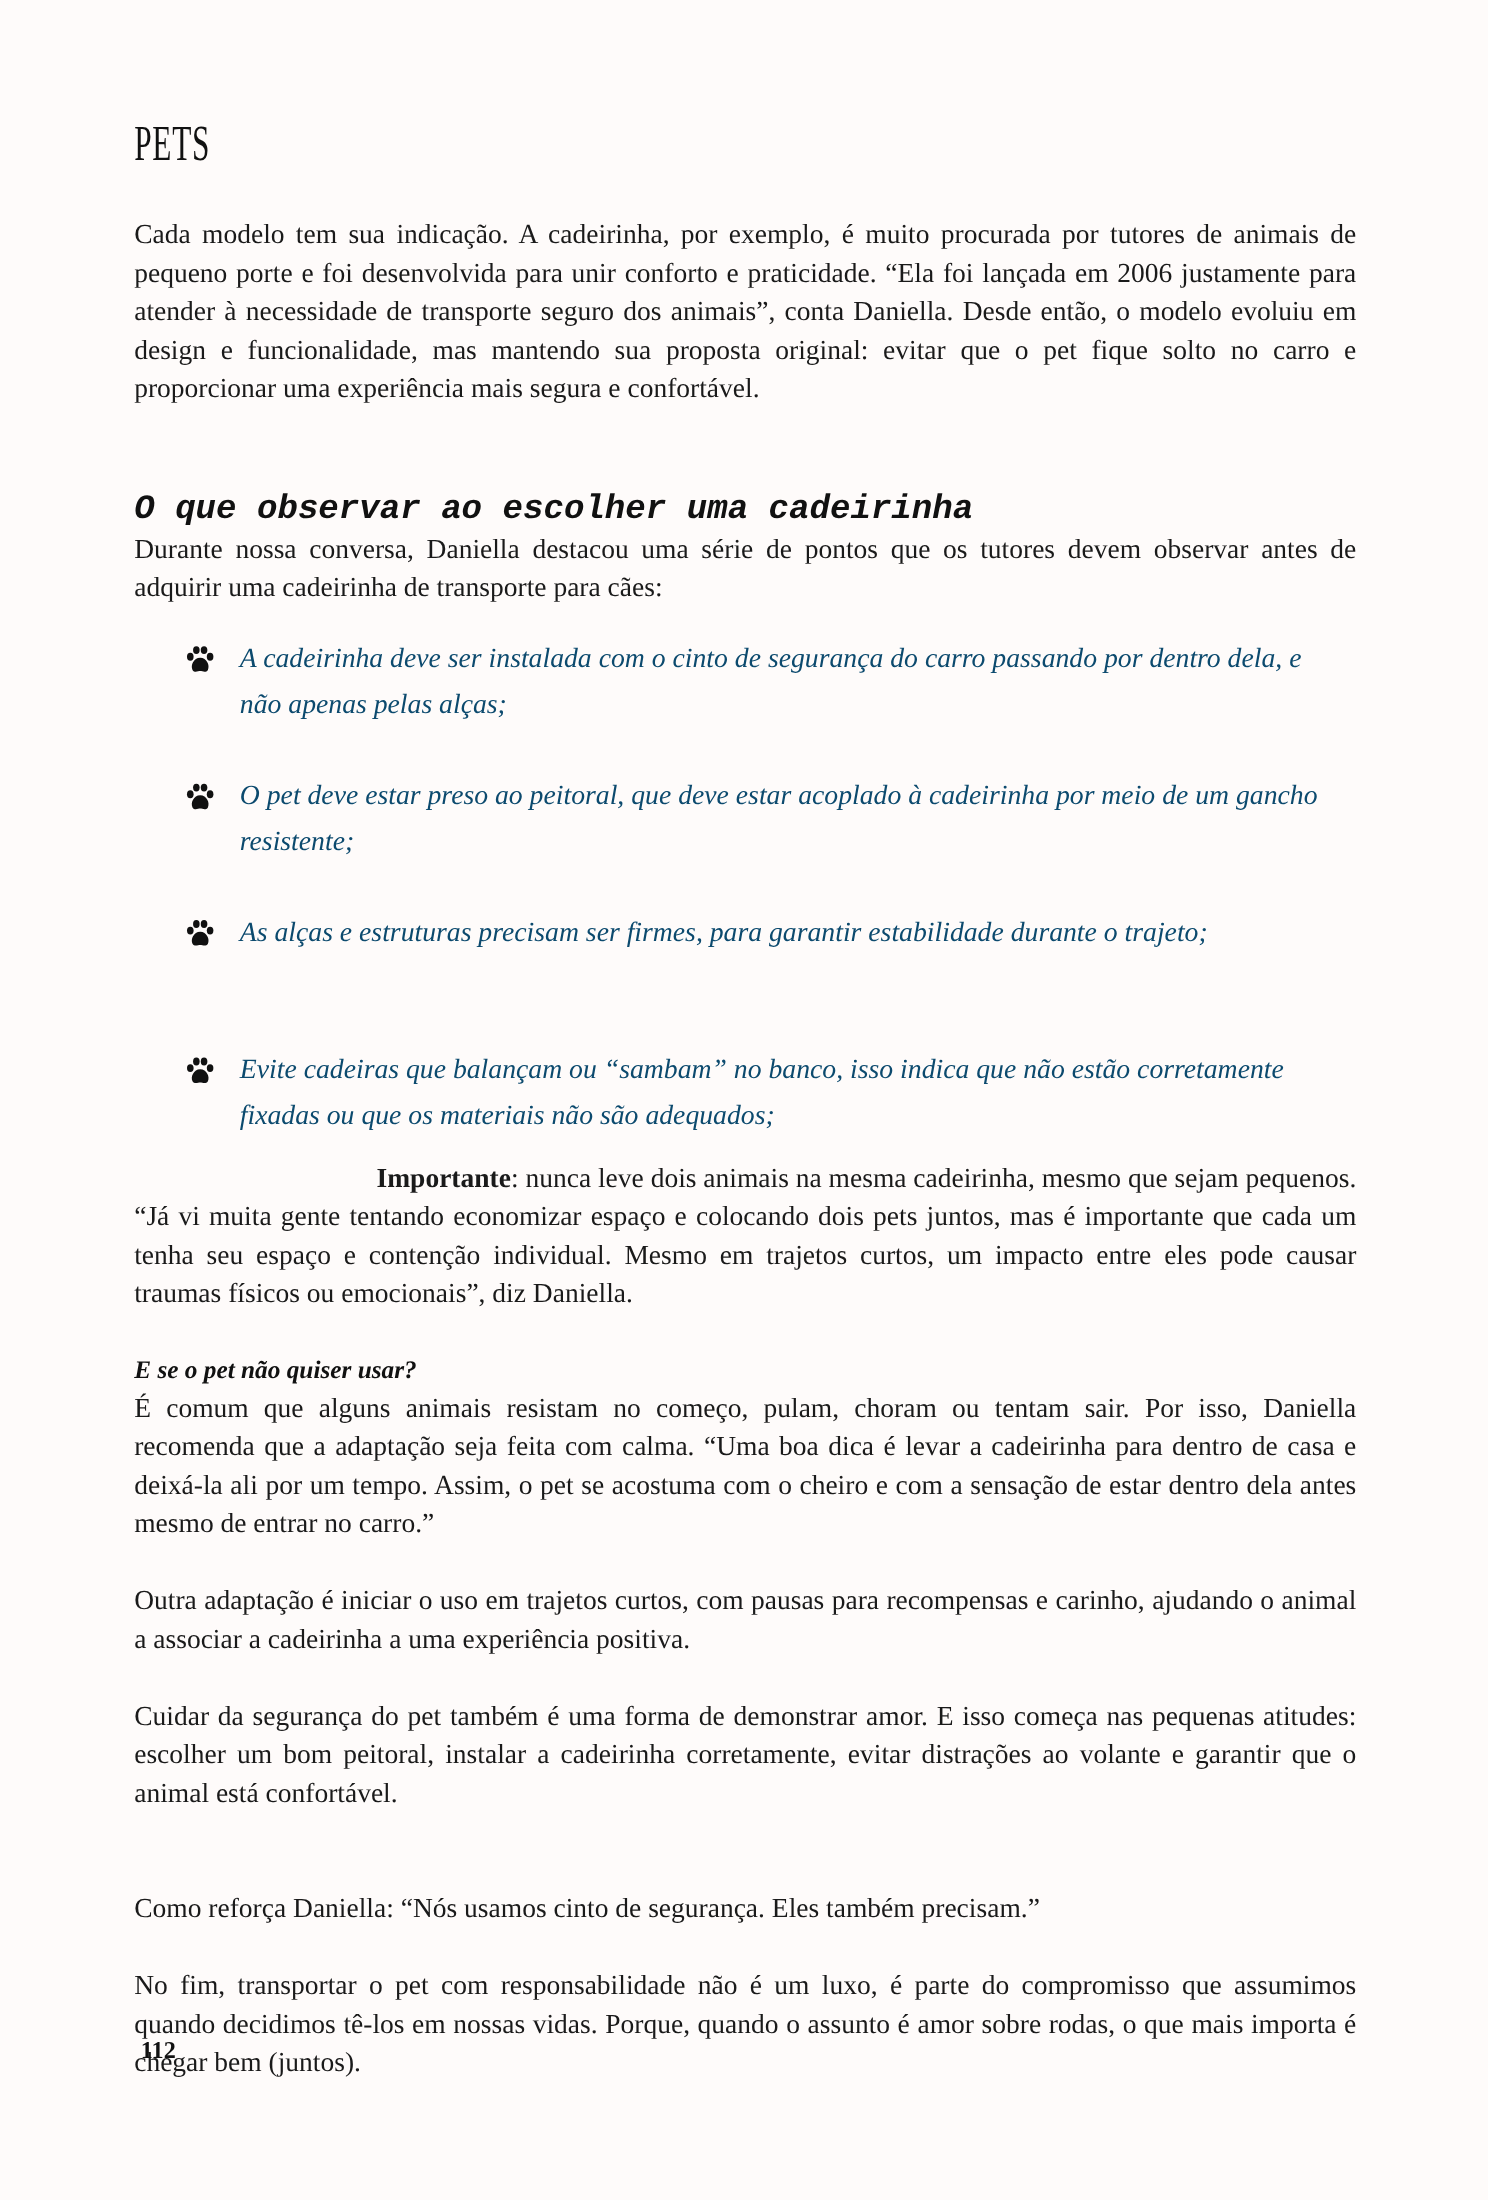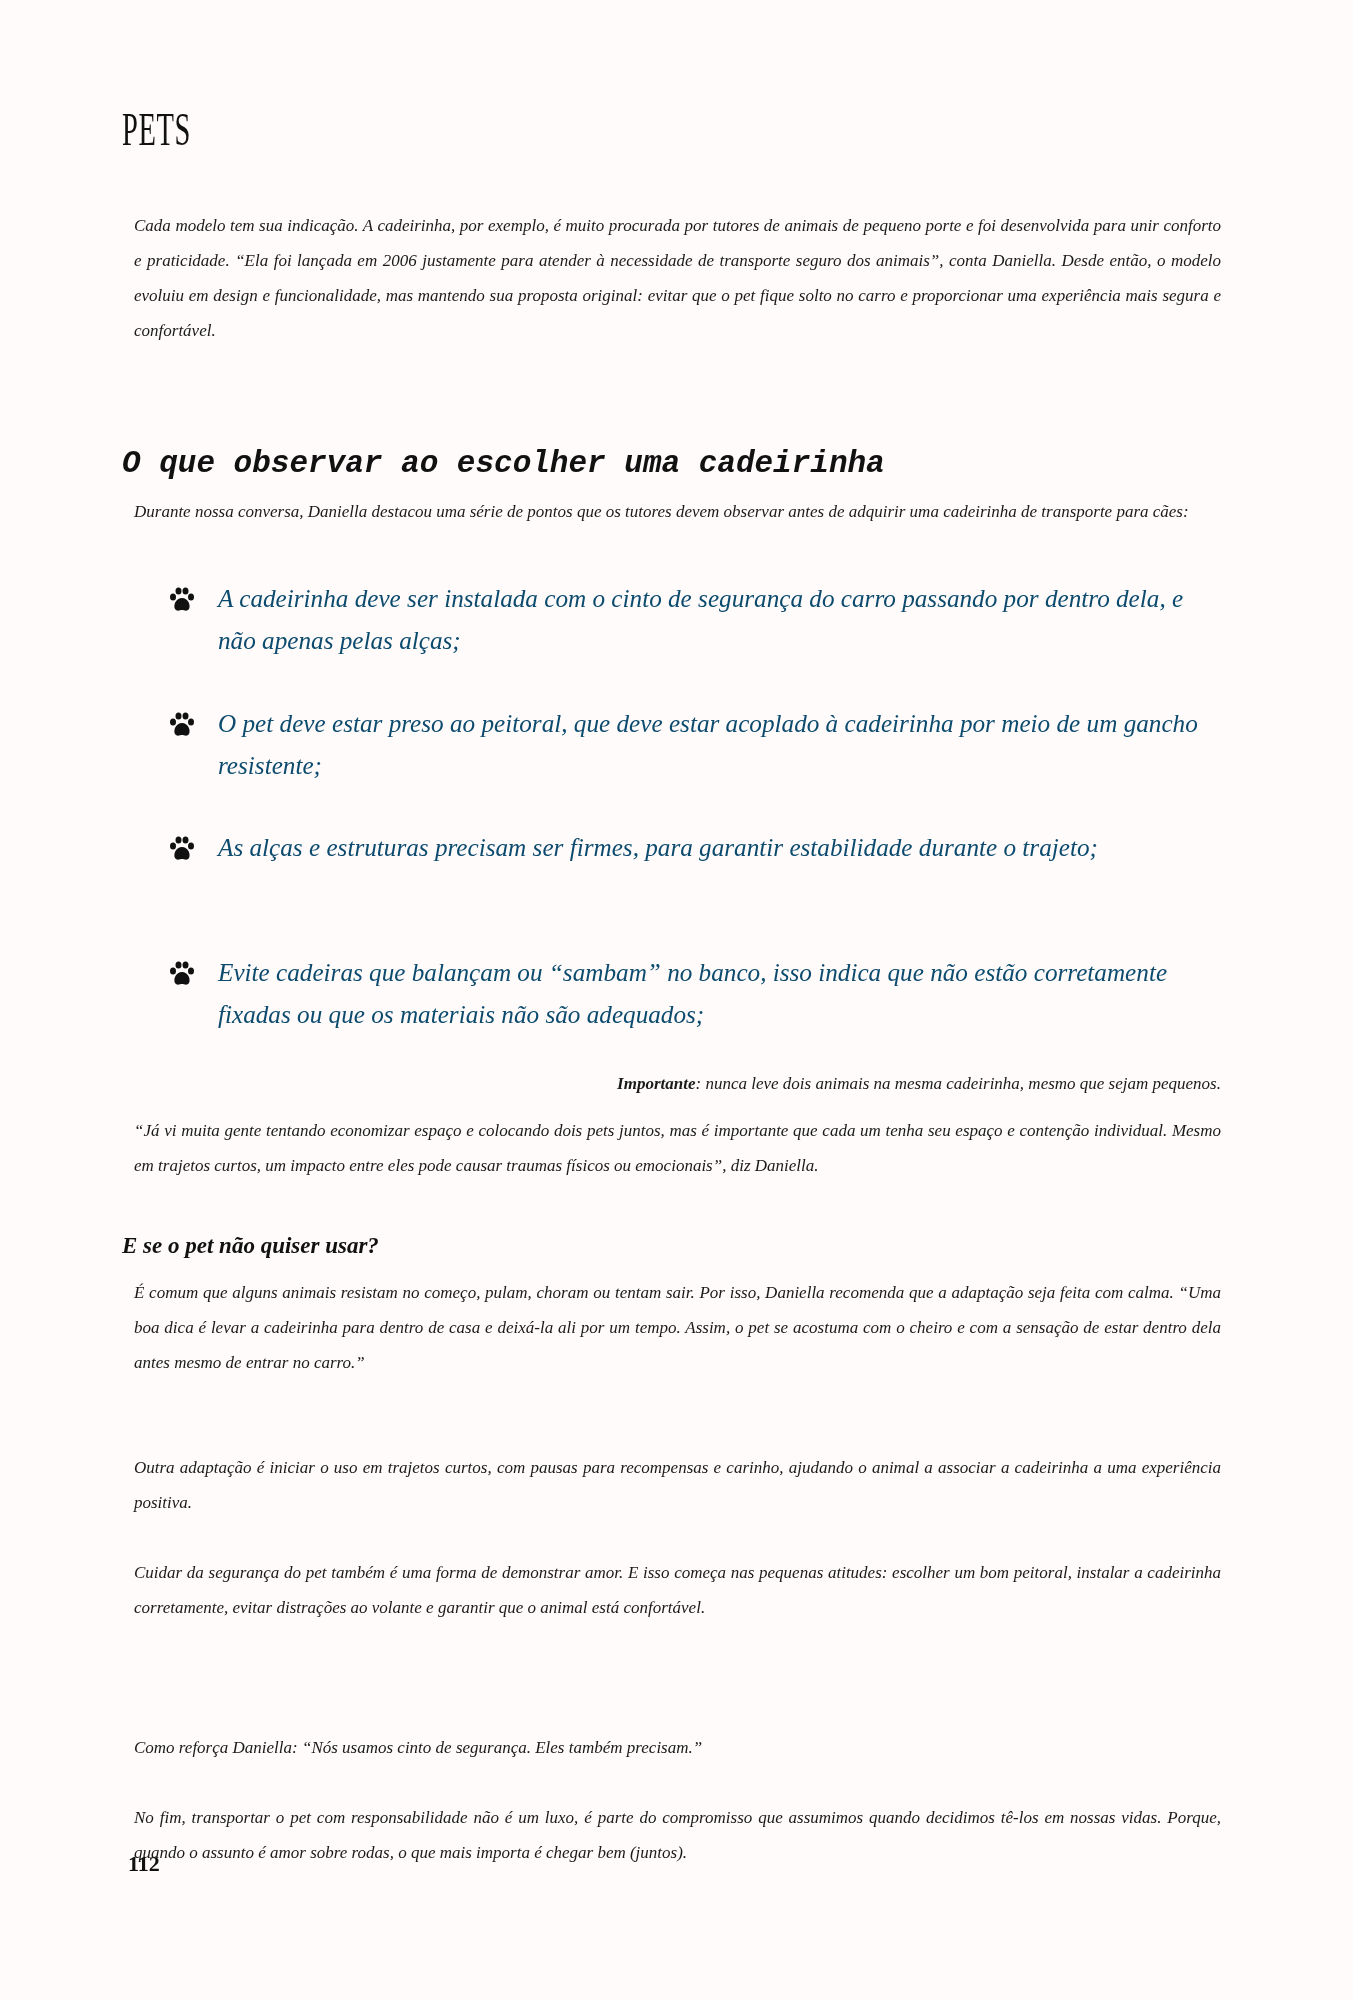--- a/index.html
+++ b/index.html
@@ -28,25 +28,24 @@
     font-family: "Liberation Serif", serif;
     font-size: 46px;
     line-height: 48px;
     letter-spacing: 1px;
     transform: scaleX(0.62);
     transform-origin: left top;
     color: #111;
   }
   .body-text {
     font-family: "Liberation Serif", serif;
-    font-style: italic;
-    font-size: 17px;
+    font-size: 25px;
     line-height: 35px;
     text-align: justify;
-    margin: 12px;
+    margin: 0;
     color: #1a1a1a;
   }
   .block {
     position: absolute;
     left: 0;
     width: 1111px;
   }
   .h2 {
     font-family: Liberation Mono, monospace;
     font-style: italic;

